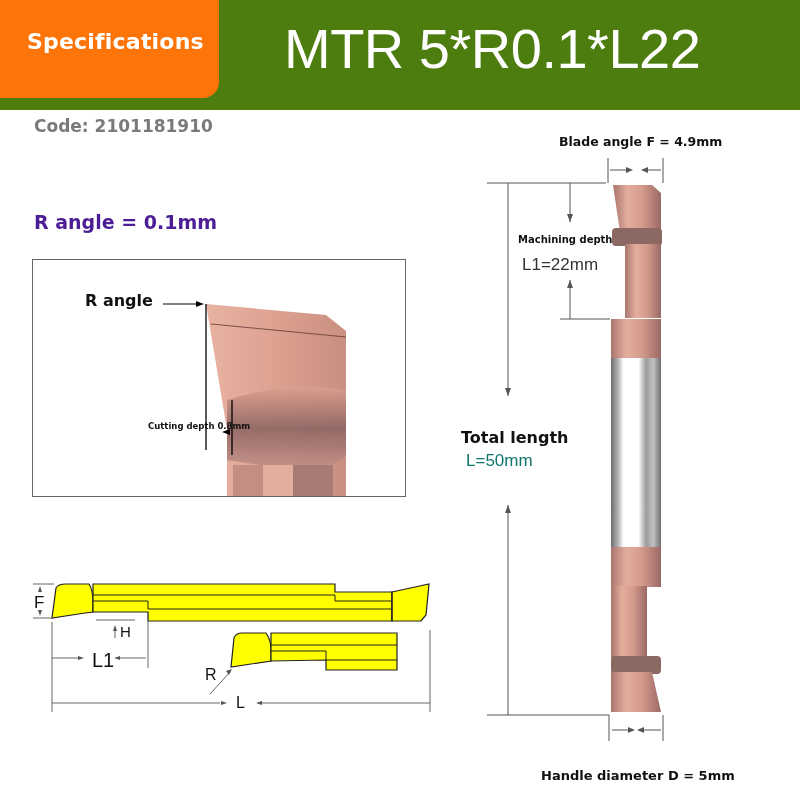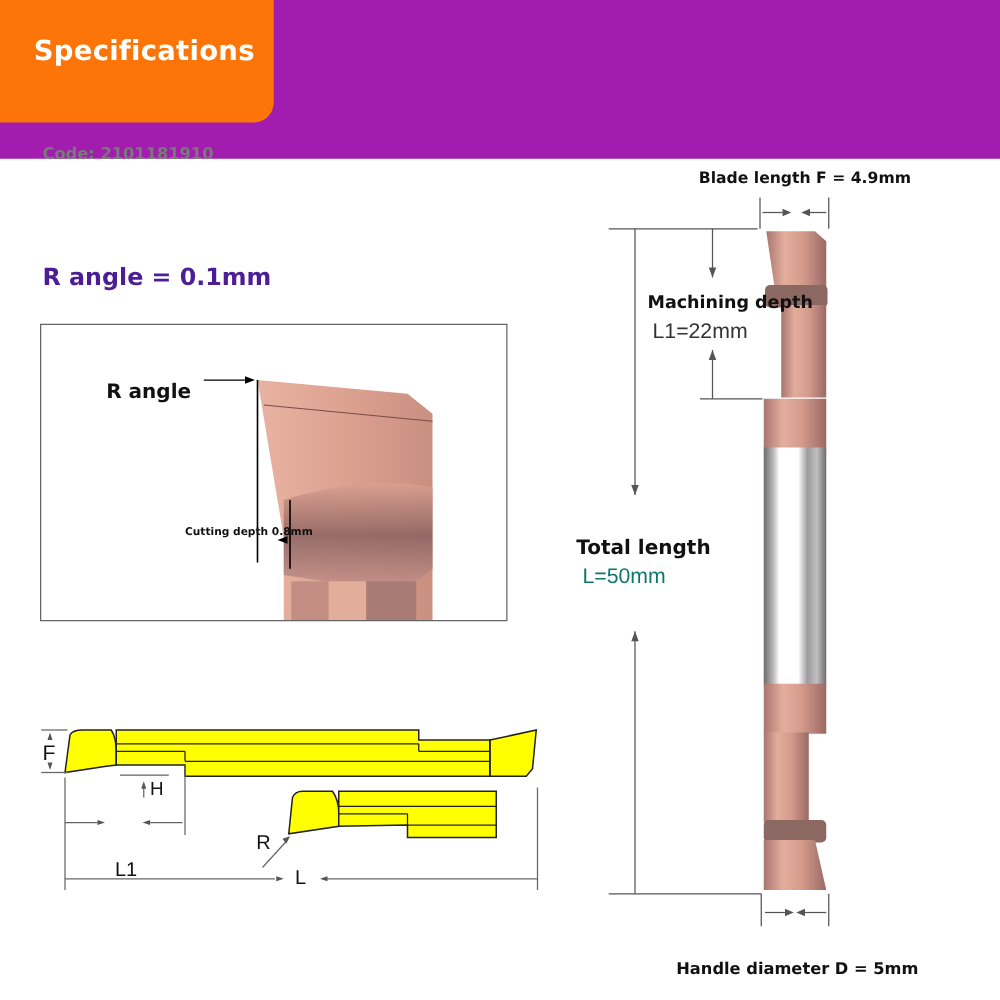--- a/index.html
+++ b/index.html
@@ -1,41 +1,42 @@
 <!DOCTYPE html>
 <html><head>
 <meta charset="utf-8">
 <style>
   html, body { margin:0; padding:0; }
   body { width:800px; height:800px; position:relative; background:#ffffff; overflow:hidden;
          font-family: "Liberation Sans", "DejaVu Sans", sans-serif; }
-  .header { position:absolute; left:0; top:0; width:800px; height:127px; background:#a21caf; }
+  .header { position:absolute; left:0; top:0; width:800px; height:110px; background:#4d7c0f; }
   .header-tab { position:absolute; left:0; top:0; width:219px; height:98px; background:#fd7508;
                 border-bottom-right-radius:16px; }
   .header-tab-label { position:absolute; left:27px; top:29px; color:#fff; font-weight:bold;
                       font-size:22px; font-family:"DejaVu Sans", sans-serif; letter-spacing:0.2px; }
   .title { position:absolute; left:284px; top:14px; color:#fff; font-size:56px;
            font-family:"Liberation Sans", sans-serif; letter-spacing:-0.5px; line-height:70px; }
-  .code { position:absolute; left:34px; top:116px; color:#7a7a7a; font-weight:bold; font-size:13px;
+  .code { position:absolute; left:34px; top:116px; color:#7a7a7a; font-weight:bold; font-size:17px;
           font-family:"DejaVu Sans", sans-serif; }
   .rangle-title { position:absolute; left:34px; top:211px; color:#4c1d95; font-weight:bold; font-size:19px;
           font-family:"DejaVu Sans", sans-serif; }
   .detail-box { position:absolute; left:32px; top:259px; width:372px; height:236px;
                 border:1.5px solid #666; background:#fff; overflow:hidden; }
   .lbl { position:absolute; font-weight:bold; color:#111; font-family:"DejaVu Sans", sans-serif; white-space:nowrap; }
   .thin { position:absolute; color:#111; font-family:"Liberation Sans", sans-serif; white-space:nowrap; }
   svg { position:absolute; left:0; top:0; }
 </style>
 </head>
 <body>
 
 <div class="header">
   <div class="header-tab">
     <span class="header-tab-label">Specifications</span>
   </div>
+  <div class="title">MTR 5*R0.1*L22</div>
 </div>
 
 <div class="code">Code: 2101181910</div>
 <div class="rangle-title">R angle = 0.1mm</div>
 
 <div class="detail-box">
   <svg width="372" height="236">
     <defs>
       <linearGradient id="cop" x1="0" y1="0" x2="1" y2="0">
         <stop offset="0" stop-color="#e8b3a2"></stop>
@@ -53,21 +54,21 @@
     <path d="M194,140 Q260,120 313,130 L313,195 Q300,210 260,210 L194,200 Z" fill="url(#cop2)" opacity="0.85"></path>
     <rect x="200" y="205" width="30" height="31" fill="#c48e84"></rect>
     <rect x="230" y="205" width="30" height="31" fill="#e3ad9c"></rect>
     <rect x="260" y="205" width="40" height="31" fill="#a87b75"></rect>
     <line x1="173" y1="44" x2="173" y2="190" stroke="#000" stroke-width="1.3"></line>
     <line x1="199" y1="140" x2="199" y2="195" stroke="#000" stroke-width="1.3"></line>
     <line x1="130" y1="44" x2="165" y2="44" stroke="#000" stroke-width="1"></line>
     <polygon points="171,44 163,41 163,47" fill="#000"></polygon>
     <polygon points="189,172 197,169 197,175" fill="#000"></polygon>
   </svg>
-  <span class="lbl" style="left:52px;top:31px;font-size:16px;margin-top:12px;">R angle</span>
+  <span class="lbl" style="left:52px;top:31px;font-size:16px;">R angle</span>
   <span class="lbl" style="left:67px;top:161px;font-size:8.5px;padding-left:48px;">Cutting depth 0.8mm</span>
 </div>
 
 <svg width="800" height="800" style="pointer-events:none">
   <g stroke="#222" stroke-width="1.2" fill="#ffff00">
     <path d="M52,618 L56,588 Q58,584 66,584 L89,584 Q93,590 93,602 L93,612 L85,613 Z"></path>
     <polygon points="93,584 335,584 335,592 392,592 392,621 148,621 148,612 93,612"></polygon>
     <polygon points="392,592 429,584 426,615 421,621 392,621"></polygon>
   </g>
   <g stroke="#222" stroke-width="1" fill="none">
@@ -109,21 +110,21 @@
     <polygon points="115,625 113,631 117,631"></polygon>
     <polygon points="84,658 78,656 78,660"></polygon>
       <polygon points="114,658 120,656 120,660"></polygon>
     <polygon points="227,703 221,701 221,705"></polygon>
       <polygon points="256,703 262,701 262,705"></polygon>
     <polygon points="232,669 226,671 229,675"></polygon>
   </g>
 </svg>
 <span class="thin" style="left:34px;top:593px;font-size:17px;">F</span>
 <span class="thin" style="left:120px;top:623px;font-size:15px;">H</span>
-<span class="thin" style="left:92px;top:688px;font-size:16px;">L1</span>
+<span class="thin" style="left:92px;top:649px;font-size:20px;">L1</span>
 <span class="thin" style="left:205px;top:666px;font-size:16px;">R</span>
 <span class="thin" style="left:236px;top:694px;font-size:16px;">L</span>
 
 <svg width="800" height="800" style="pointer-events:none">
   <defs>
     <linearGradient id="steel" x1="0" y1="0" x2="1" y2="0">
       <stop offset="0" stop-color="#6d6b6e"></stop>
         <stop offset="0.15" stop-color="#b9b7b9"></stop>
         <stop offset="0.25" stop-color="#ffffff"></stop>
       <stop offset="0.55" stop-color="#ffffff"></stop>
@@ -168,18 +169,18 @@
     <polygon points="626,167 626,173 633,170"></polygon>
       <polygon points="648,167 648,173 641,170"></polygon>
     <polygon points="567,214 573,214 570,222"></polygon>
       <polygon points="567,288 573,288 570,280"></polygon>
     <polygon points="505,388 511,388 508,396"></polygon>
       <polygon points="505,513 511,513 508,505"></polygon>
     <polygon points="628,727 628,733 635,730"></polygon>
       <polygon points="644,727 644,733 637,730"></polygon>
   </g>
 </svg>
-<span class="lbl" style="left:559px;top:134px;font-size:12.5px;">Blade length F = 4.9mm</span>
-<span class="lbl" style="left:518px;top:234px;font-size:14px;">Machining depth</span>
+<span class="lbl" style="left:559px;top:134px;font-size:12.5px;">Blade angle F = 4.9mm</span>
+<span class="lbl" style="left:518px;top:234px;font-size:10px;">Machining depth</span>
 <span class="thin" style="left:522px;top:255px;font-size:17px;color:#333;">L1=22mm</span>
 <span class="lbl" style="left:461px;top:428px;font-size:16px;">Total length</span>
 <span class="thin" style="left:466px;top:451px;font-size:17px;color:#0f766e;">L=50mm</span>
 <span class="lbl" style="left:541px;top:768px;font-size:13px;">Handle diameter D = 5mm</span>
 
 </body></html>

